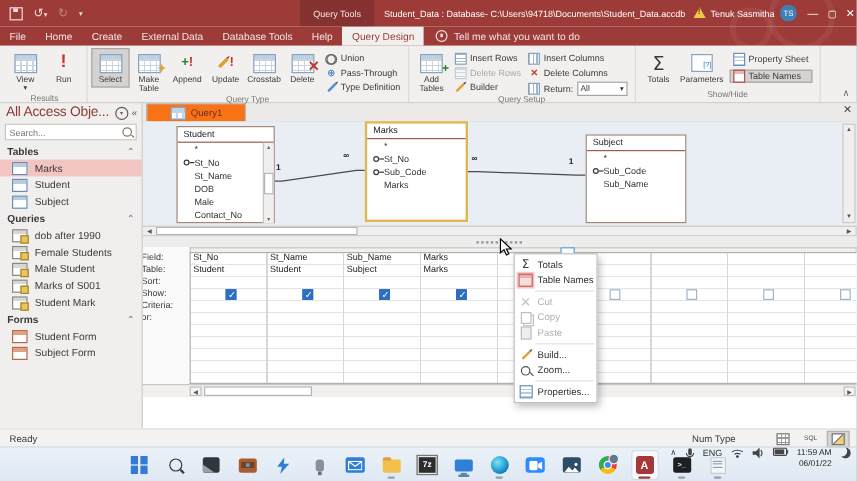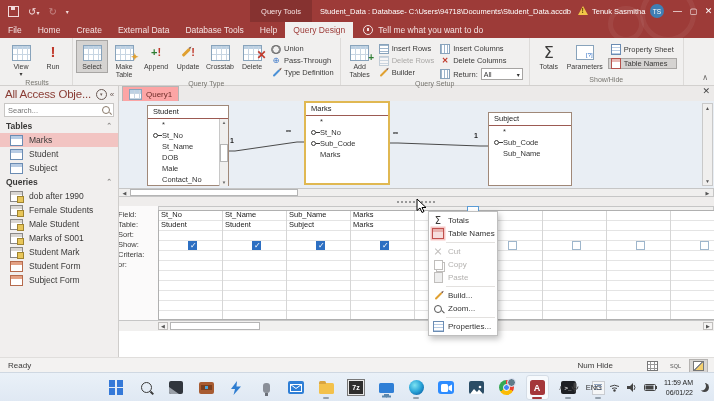--- a/index.html
+++ b/index.html
@@ -83,22 +83,22 @@
   .pin{font-size:7px;color:#8a8886;}
   .sb-item{height:14px;display:flex;align-items:center;padding-left:10px;gap:6px;font-size:8.5px;color:#3b3a39;}
   .sb-item.selected{background:#f2c4c2;}
   .tbl-i{width:11px;height:9px;border:1px solid #6b8cb3;background:linear-gradient(#b8cce4 0 3px,#fff 3px),#fff;flex:none;}
   .qry-i{width:11px;height:9px;border:1px solid #8a8886;background:linear-gradient(#d9d6d2 0 3px,#fff 3px);position:relative;flex:none;}
   .qry-i::after{content:"";position:absolute;right:-2px;bottom:-2px;width:5px;height:5px;background:#e8c65a;border:1px solid #a08430;}
   .frm-i{width:11px;height:9px;border:1px solid #b56a4c;background:linear-gradient(#e3a184 0 3px,#fff 3px);flex:none;}
   
   .qarea{position:absolute;left:118px;top:85px;right:0;bottom:44px;background:#fff;z-index:20;}
   .tabstrip{position:absolute;left:0;right:0;top:0;height:16px;background:#eceae9;border-bottom:1px solid #b5b5b5;}
-  .qtab{position:absolute;left:4px;top:1px;height:15px;background:#fca5a5;border:1px solid #b5b5b5;border-bottom:none;
-    display:flex;align-items:center;gap:4px;padding:0 6px;font-size:8px;color:#6d2c28;}
+  .qtab{position:absolute;left:4px;top:1px;height:15px;background:#f97316;border:1px solid #b5b5b5;border-bottom:none;
+    display:flex;align-items:center;gap:4px;padding:0 19px;font-size:8px;color:#6d2c28;}
   .qclose{position:absolute;right:4px;top:2px;font-size:9px;color:#444;line-height:1;}
   .surface{position:absolute;left:0;right:0;top:16px;height:87px;background:#e9eef4;}
   .dtable{position:absolute;background:#fff;border:1px solid #a08878;font-size:7.5px;color:#333;}
   .dtable.hl{border:2px solid #e0b852;}
   .dt-title{height:12px;line-height:12px;padding-left:5px;border-bottom:1px solid #9c5a52;color:#222;}
   .dt-body{position:relative;}
   .dt-f{height:11px;line-height:11px;display:flex;align-items:center;padding-left:5px;}
   .dt-f .kg{width:9px;flex:none;display:flex;align-items:center;}
   .key{width:3px;height:3px;border:1px solid #3b3a39;border-radius:50%;position:relative;display:inline-block;}
   .key::after{content:"";position:absolute;left:3.5px;top:1.2px;width:4px;height:1px;background:#3b3a39;}
@@ -195,21 +195,21 @@
   .chrome{width:15px;height:15px;border-radius:50%;background:conic-gradient(#ea4335 0 33%,#fbbc05 0 66%,#34a853 0 100%);position:relative;}
   .chrome::after{content:"";position:absolute;inset:4px;background:#4285f4;border:1.5px solid #fff;border-radius:50%;}
   .chrome .pfl{position:absolute;right:-2px;top:-2px;width:7px;height:7px;border-radius:50%;background:#5f7c8a;border:1px solid #eef;z-index:2;}
   .accic{width:15px;height:15px;background:#a4373a;border-radius:2.5px;color:#fff;font-size:9px;font-weight:bold;
     display:flex;align-items:center;justify-content:center;}
   .term{width:15px;height:13px;background:#1d1f23;border-radius:2px;color:#e8e8e8;font-size:6px;font-weight:bold;
     display:flex;align-items:center;justify-content:center;letter-spacing:0;}
   .notes{width:13px;height:14px;background:#f5f6f7;border:1px solid #c9ccd1;display:flex;flex-direction:column;gap:1.5px;
     padding:2px 1.5px;box-sizing:border-box;}
   .notes i{height:1px;background:#8fa3c0;}
-  .tray{position:absolute;right:5px;top:0;height:29px;display:flex;align-items:center;gap:7px;font-size:7.5px;color:#333;}
+  .tray{position:absolute;right:5px;top:0;height:29px;display:flex;align-items:flex-start;gap:7px;font-size:7.5px;color:#333;}
   .chevup{font-size:7px;color:#333;}
   .clock{text-align:right;font-size:7px;line-height:1.3;color:#222;}
   .moon{width:9px;height:9px;border-radius:50%;box-shadow:inset -3px -1.5px 0 0 #444;}
   svg{display:block;}
 </style>
 </head>
 <body>
 
 <div id="screen">
 
@@ -472,20 +472,25 @@
     </div>
     <div class="sb-item">
       <span class="qry-i"></span>
       <span>Marks of S001</span>
     </div>
     <div class="sb-item">
       <span class="qry-i"></span>
       <span>Student Mark</span>
     </div>
 
+    <div class="sb-group">
+      <span>Forms</span>
+        <span class="sp"></span>
+      <span class="pin">⌃</span>
+    </div>
     <div class="sb-item">
       <span class="frm-i"></span>
       <span>Student Form</span>
     </div>
     <div class="sb-item">
       <span class="frm-i"></span>
       <span>Subject Form</span>
     </div>
   </div>
 
@@ -703,21 +708,21 @@
     <div class="cursor" style="left:298px;top:113px;">
       <svg width="11" height="16">
           <path d="M1,1 L1,12.5 L4,10 L6,14.5 L8,13.5 L6,9.5 L10,9.5 Z" fill="#fff" stroke="#000" stroke-width="1"></path>
         </svg>
     </div>
   </div>
 
   <div class="statusbar">
     <span style="margin-left:8px;">Ready</span>
     <div class="sb-right">
-      <span style="margin-right:26px;">Num Hide</span>
+      <span style="margin-right:26px;">Num Type</span>
       <span class="sb-vico">
           <span class="mini-grid"></span>
         </span>
       <span class="sb-vico">SQL</span>
       <span class="sb-vico active">
           <span class="mini-design"></span>
         </span>
     </div>
   </div>
 

